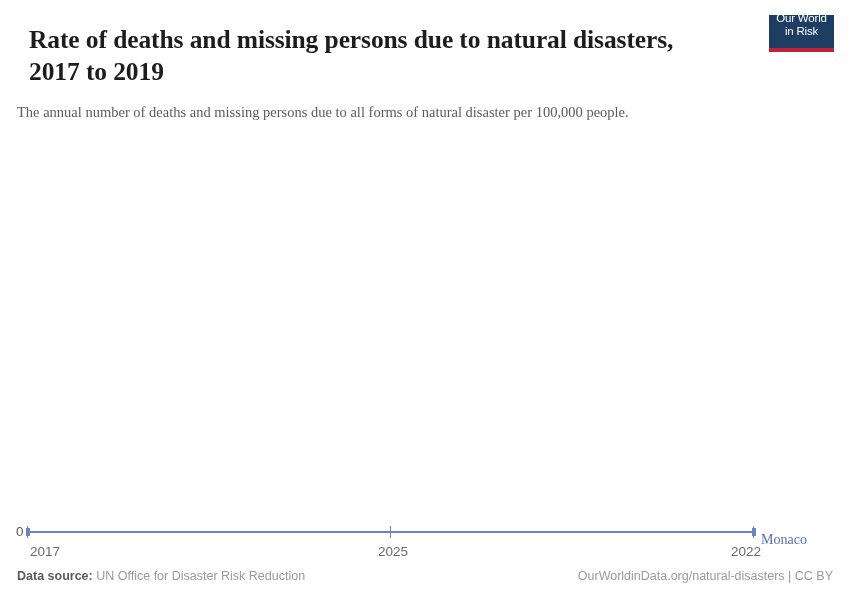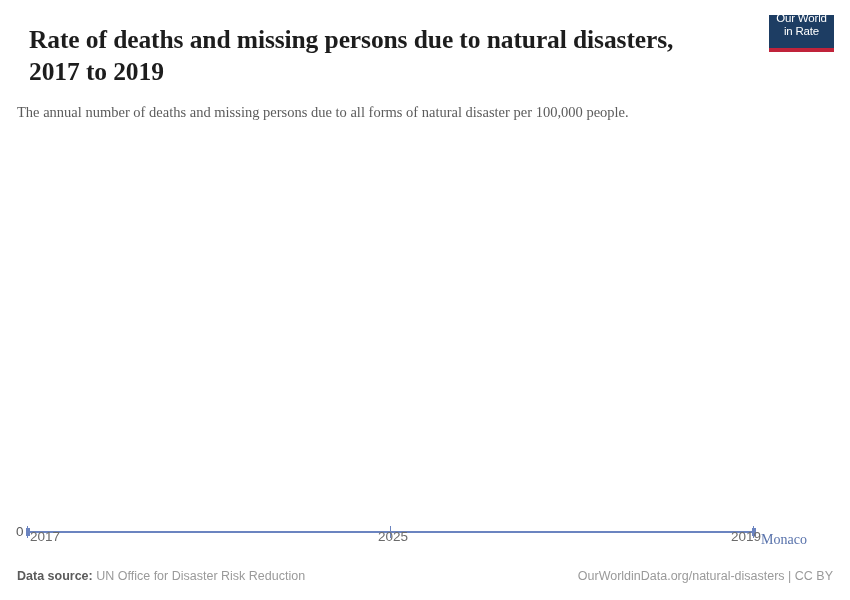--- a/index.html
+++ b/index.html
@@ -133,21 +133,21 @@
   
   .x-tick-mark {
     position: absolute;
     top: 421px;
     width: 1px;
     height: 12px;
     background: #6b84c0;
   }
   .x-tick-label {
     position: absolute;
-    top: 424px;
+    top: 439px;
     font-size: 13.5px;
     line-height: 16px;
     color: #6b6b6b;
     font-family: "Liberation Sans", sans-serif;
     transform: translateX(-50%);
     white-space: nowrap;
   }
   .x-tick-label.first { transform: none; }
 
   
@@ -186,40 +186,40 @@
 </head>
 <body>
 
 <div id="header">
   <h1 id="title">Rate of deaths and missing persons due to natural disasters, 2017 to 2019</h1>
   <p id="subtitle">The annual number of deaths and missing persons due to all forms of natural disaster per 100,000 people.</p>
 </div>
 
 <div id="owid-logo">
   <span class="logo-line">Our World</span>
-  <span class="logo-line">in Rate</span>
+  <span class="logo-line">in Risk</span>
 </div>
 
 <div id="chart">
 
   <div id="y-zero-label">0</div>
 
   <div id="series-line"></div>
   <div id="series-start-dot"></div>
   <div id="series-end-dot"></div>
 
   <div id="series-label">Monaco</div>
 
   <div class="x-tick-mark" style="left:27px;"></div>
   <div class="x-tick-mark" style="left:390px;"></div>
   <div class="x-tick-mark" style="left:753px;"></div>
 
   <div class="x-tick-label first" style="left:30px;">2017</div>
   <div class="x-tick-label" style="left:393px;">2025</div>
-  <div class="x-tick-label" style="left:746px;">2019</div>
+  <div class="x-tick-label" style="left:746px;">2022</div>
 </div>
 
 <div id="footer">
   <div id="footer-right">OurWorldinData.org/natural-disasters | CC BY</div>
   <div id="footer-left">
     <b>Data source:</b>
     <span>UN Office for Disaster Risk Reduction</span>
   </div>
 </div>
 

